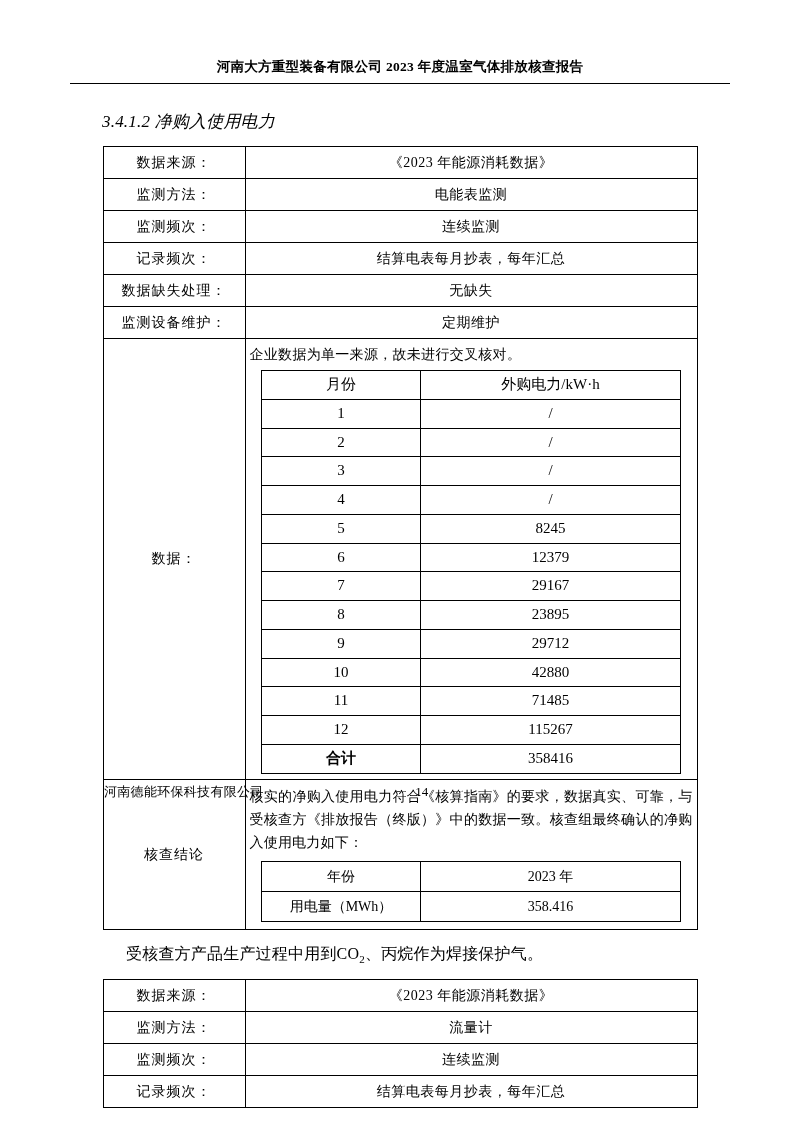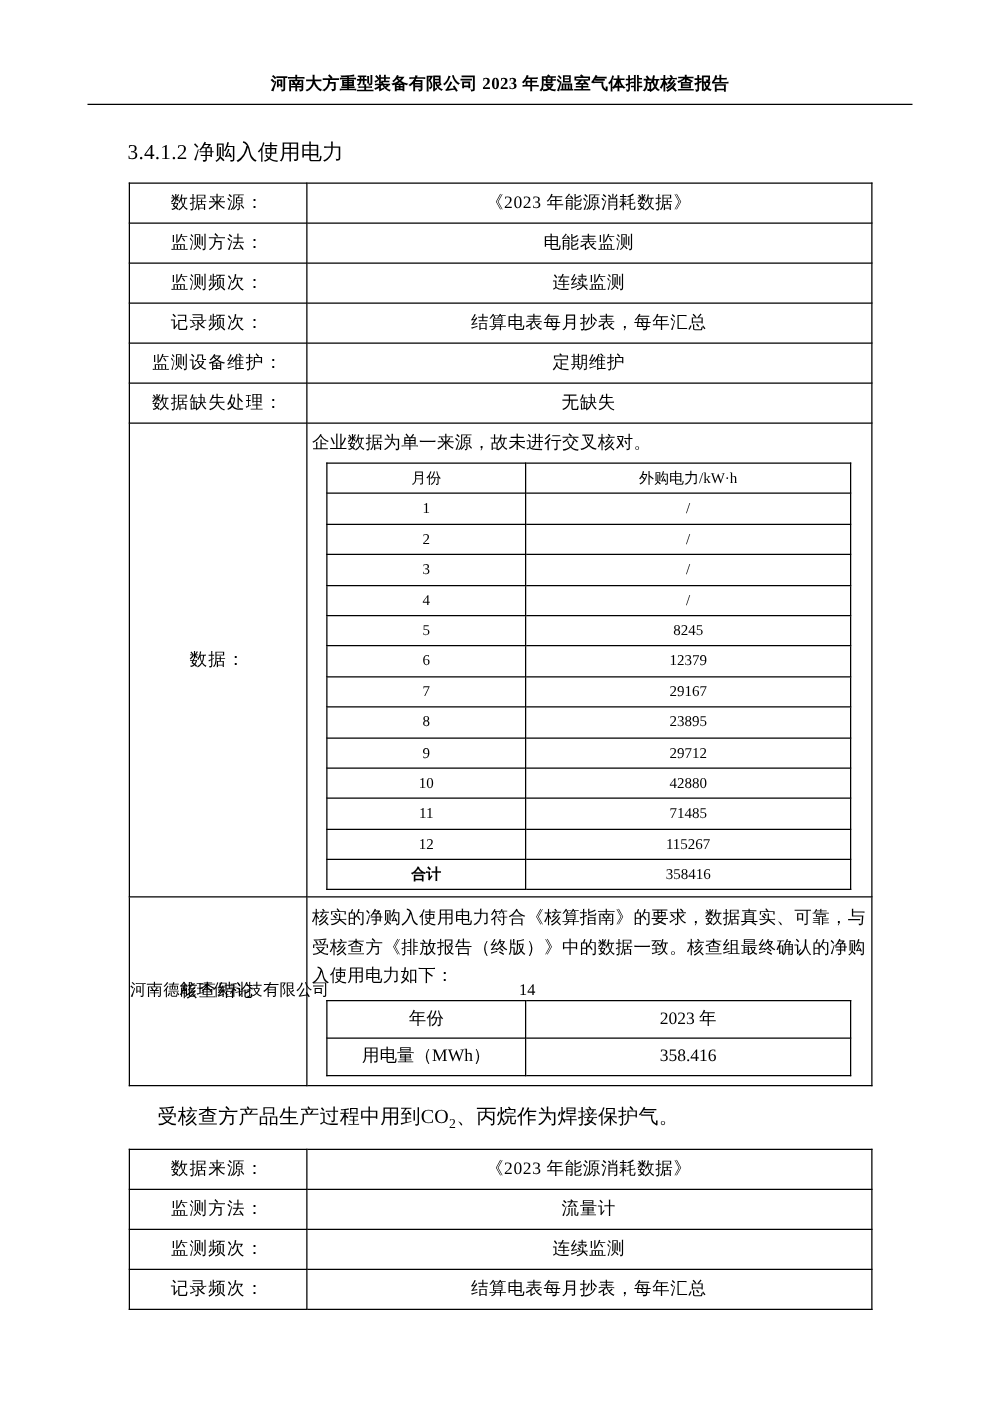--- a/index.html
+++ b/index.html
@@ -28,20 +28,21 @@
     letter-spacing: 0.3px;
     padding-bottom: 7px;
     border-bottom: 1.1px solid #000;
     margin-bottom: 26px;
   }
   .h3 {
     font-size: 17px;
     margin: 0 0 13px 32px;
     font-weight: normal;
     letter-spacing: 0.2px;
+    font-style: italic;
   }
   .h3.second {
     margin-top: 22px;
   }
   .para {
     font-size: 16px;
     margin: 14px 0 14px 56px;
     letter-spacing: 0.2px;
   }
   .para sub {
@@ -79,21 +80,21 @@
     letter-spacing: 0.3px;
   }
   table.inner {
     border-collapse: collapse;
     width: 420px;
     margin: 0 auto;
     table-layout: fixed;
   }
   table.inner td {
     border: 1px solid #000;
-    font-size: 12px;
+    font-size: 15px;
     padding: 3px 4px;
     text-align: center;
     line-height: 1.45;
   }
   table.inner td.k {
     width: 150px;
   }
   .bold {
     font-weight: bold;
   }
@@ -166,26 +167,26 @@
       </tr>
       <tr>
         <td class="label">监测频次：</td>
         <td class="value">连续监测</td>
       </tr>
       <tr>
         <td class="label">记录频次：</td>
         <td class="value">结算电表每月抄表，每年汇总</td>
       </tr>
       <tr>
+        <td class="label">数据缺失处理：</td>
+        <td class="value">无缺失</td>
+      </tr>
+      <tr>
         <td class="label">监测设备维护：</td>
         <td class="value">定期维护</td>
-      </tr>
-      <tr>
-        <td class="label">数据缺失处理：</td>
-        <td class="value">无缺失</td>
       </tr>
       <tr>
         <td class="label">数据：</td>
         <td class="data-cell">
           <div class="note">企业数据为单一来源，故未进行交叉核对。</div>
           <table class="inner">
             <tbody>
               <tr>
                 <td class="k">月份</td>
                 <td>外购电力/kW·h</td>

